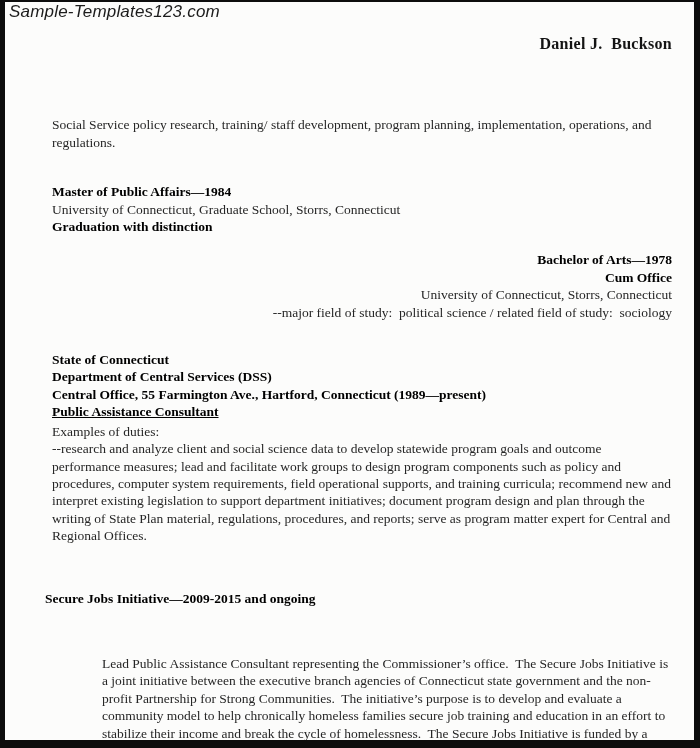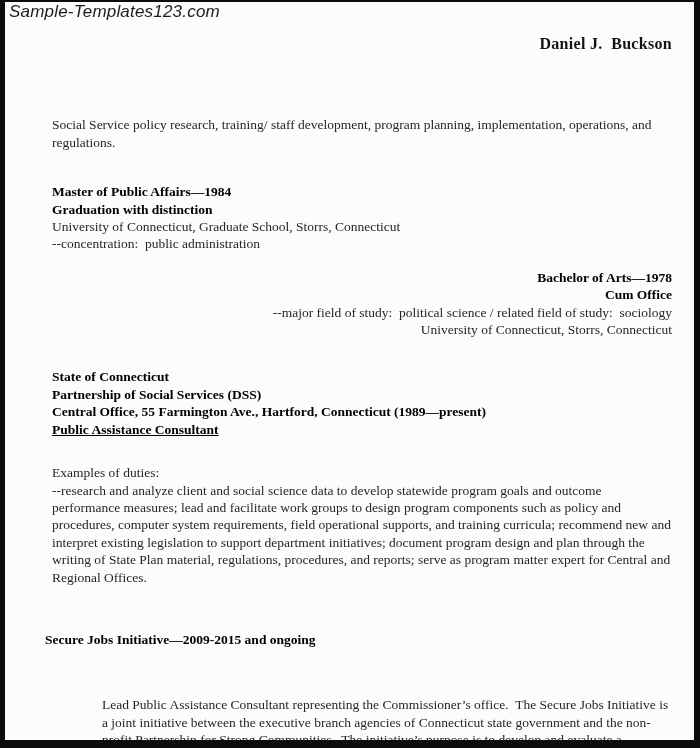--- a/index.html
+++ b/index.html
@@ -54,55 +54,54 @@
   }
   .summary {
     margin: 64px 0 0 7px;
   }
   .section {
     margin-left: 7px;
   }
   .edu-first   { margin-top: 32px; }
   .edu-second  { margin-top: 16px; text-align: right; }
   .employment  { margin-top: 30px; font-family: Liberation Serif, serif; }
-  .duties      { margin-top: 26px; }
+  .duties      { margin-top: 2px; }
   .project     { margin-top: 45px; margin-left: 0; }
   .project-desc {
     margin-left: 57px;
     margin-top: 48px;
   }
 </style>
 </head>
 <body>
 
 <div class="page">
 
   <div class="watermark">Sample-Templates123.com</div>
 
   <div class="title">Daniel J.  Buckson</div>
 
   <div class="summary line">Social Service policy research, training/ staff development, program planning, implementation, operations, and regulations.</div>
 
   <div class="section edu-first">
     <div class="line bold">Master of Public Affairs—1984</div>
+    <div class="line">University of Connecticut, Graduate School, Storrs, Connecticut</div>
     <div class="line bold">Graduation with distinction</div>
-    <div class="line">University of Connecticut, Graduate School, Storrs, Connecticut</div>
-    <div class="line">--concentration:  public administration</div>
   </div>
 
   <div class="section edu-second">
     <div class="line bold">Bachelor of Arts—1978</div>
     <div class="line bold">Cum Office</div>
+    <div class="line">University of Connecticut, Storrs, Connecticut</div>
     <div class="line">--major field of study:  political science / related field of study:  sociology</div>
-    <div class="line">University of Connecticut, Storrs, Connecticut</div>
   </div>
 
   <div class="section employment">
     <div class="line bold">State of Connecticut</div>
-    <div class="line bold">Partnership of Social Services (DSS)</div>
+    <div class="line bold">Department of Central Services (DSS)</div>
     <div class="line bold">Central Office, 55 Farmington Ave., Hartford, Connecticut (1989—present)</div>
     <div class="line bold underline">Public Assistance Consultant</div>
   </div>
 
   <div class="section duties">
     <div class="line">Examples of duties:</div>
     <div class="line">--research and analyze client and social science data to develop statewide program goals and outcome performance measures; lead and facilitate work groups to design program components such as policy and procedures, computer system requirements, field operational supports, and training curricula; recommend new and interpret existing legislation to support department initiatives; document program design and plan through the writing of State Plan material, regulations, procedures, and reports; serve as program matter expert for Central and  Regional Offices.</div>
   </div>
 
   <div class="section project">

